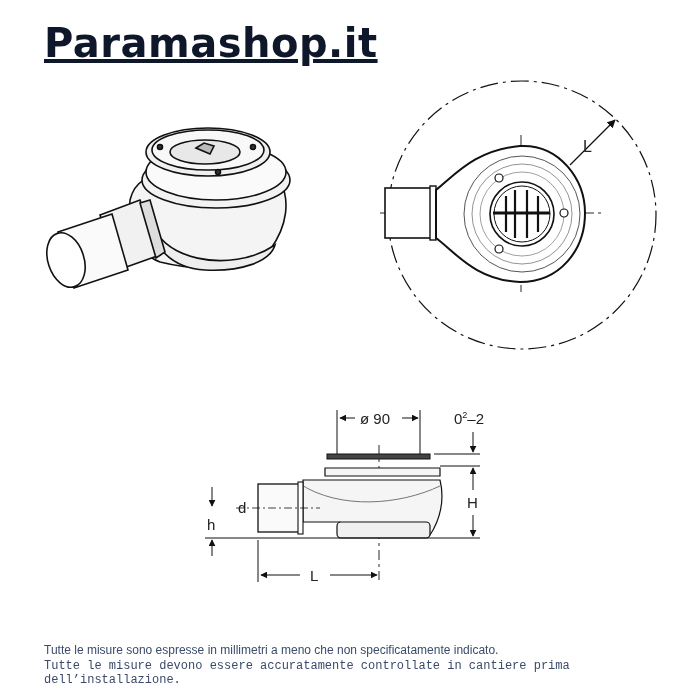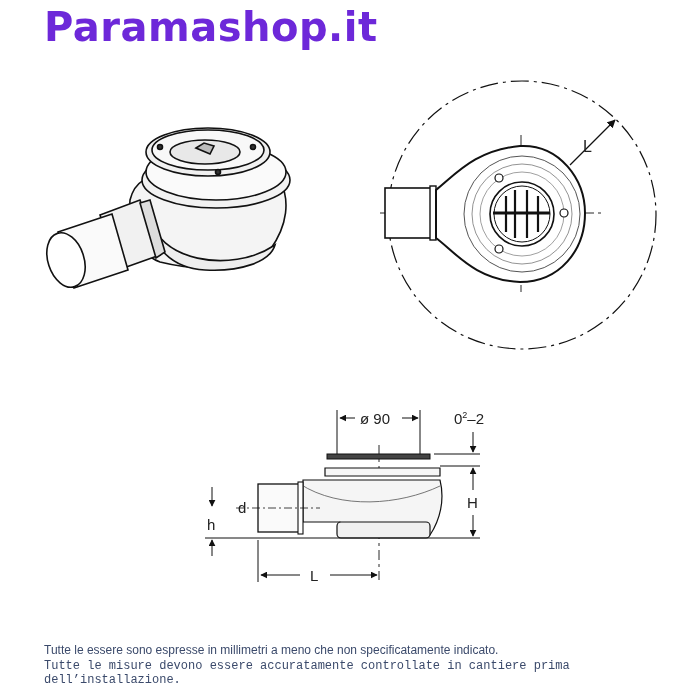--- a/index.html
+++ b/index.html
@@ -1,17 +1,17 @@
 <!DOCTYPE html>
 <html><head>
   <meta charset="utf-8">
   <style>
     html, body { margin: 0; padding: 0; background: #ffffff; }
     body { width: 700px; height: 700px; position: relative; overflow: hidden; font-family: "DejaVu Sans", sans-serif; }
-    .brand { position: absolute; left: 44px; top: 4px; font-family: "DejaVu Sans", sans-serif; font-weight: bold; font-size: 40px; color: #6d28d9; letter-spacing: 0.5px; }
+    .brand { position: absolute; left: 44px; top: 20px; font-family: "DejaVu Sans", sans-serif; font-weight: bold; font-size: 40px; color: #0f172a; letter-spacing: 0.5px; text-decoration: underline; }
     svg { position: absolute; left: 0; top: 0; }
     .lbl { font-family: "Liberation Sans", sans-serif; fill: #222; }
     .note { position: absolute; left: 44px; font-family: "Liberation Sans", sans-serif; font-size: 12px; color: #3b4a6b; }
   </style>
 </head>
 <body>
 
 <div class="brand">Paramashop.it</div>
 
 <svg width="700" height="700" viewBox="0 0 700 700">
@@ -112,14 +112,14 @@
     <line x1="473" y1="515" x2="473" y2="536" stroke="#111" stroke-width="1" marker-end="url(#arr)"></line>
     <text class="lbl" x="467" y="508" font-size="15">H</text>
 
     <line x1="258" y1="540" x2="258" y2="582" stroke="#111" stroke-width="1"></line>
     <line x1="300" y1="575" x2="261" y2="575" stroke="#111" stroke-width="1" marker-end="url(#arr)"></line>
     <line x1="330" y1="575" x2="377" y2="575" stroke="#111" stroke-width="1" marker-end="url(#arr)"></line>
     <text class="lbl" x="310" y="581" font-size="15">L</text>
   </g>
 </svg>
 
-<div class="note" style="top:643px;">Tutte le essere sono espresse in millimetri a meno che non specificatamente indicato.</div>
+<div class="note" style="top:643px;">Tutte le misure sono espresse in millimetri a meno che non specificatamente indicato.</div>
 <div class="note" style="top:659px;font-family:Liberation Mono, monospace;">Tutte le misure devono essere accuratamente controllate in cantiere prima dell’installazione.</div>
 
 </body></html>

